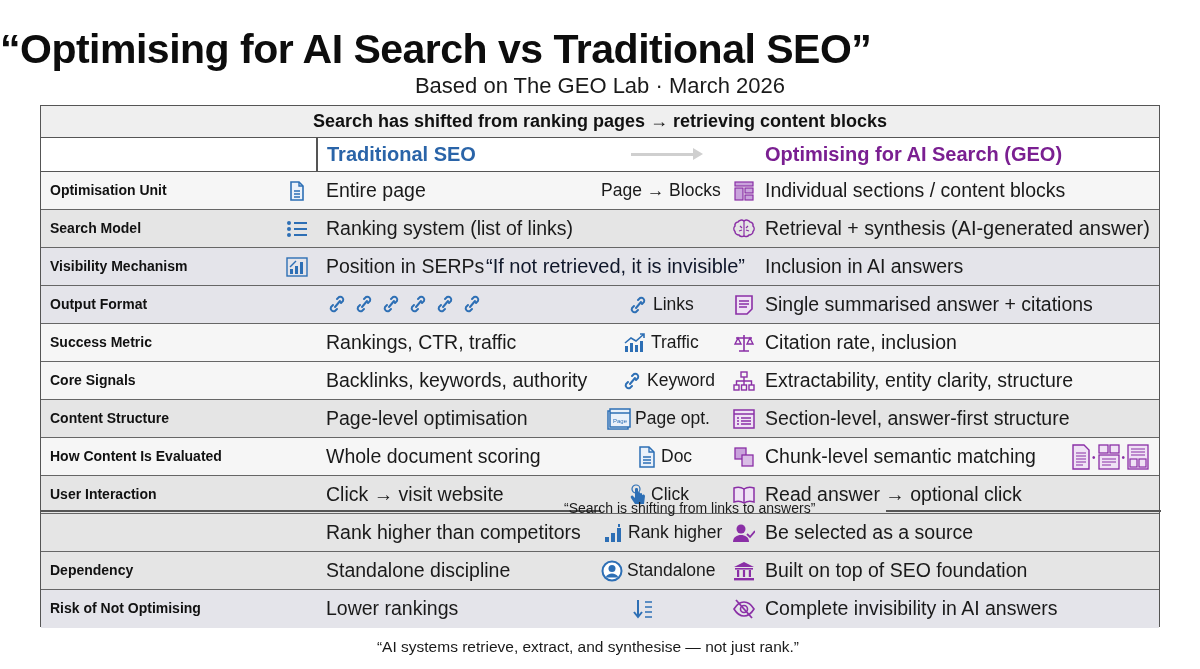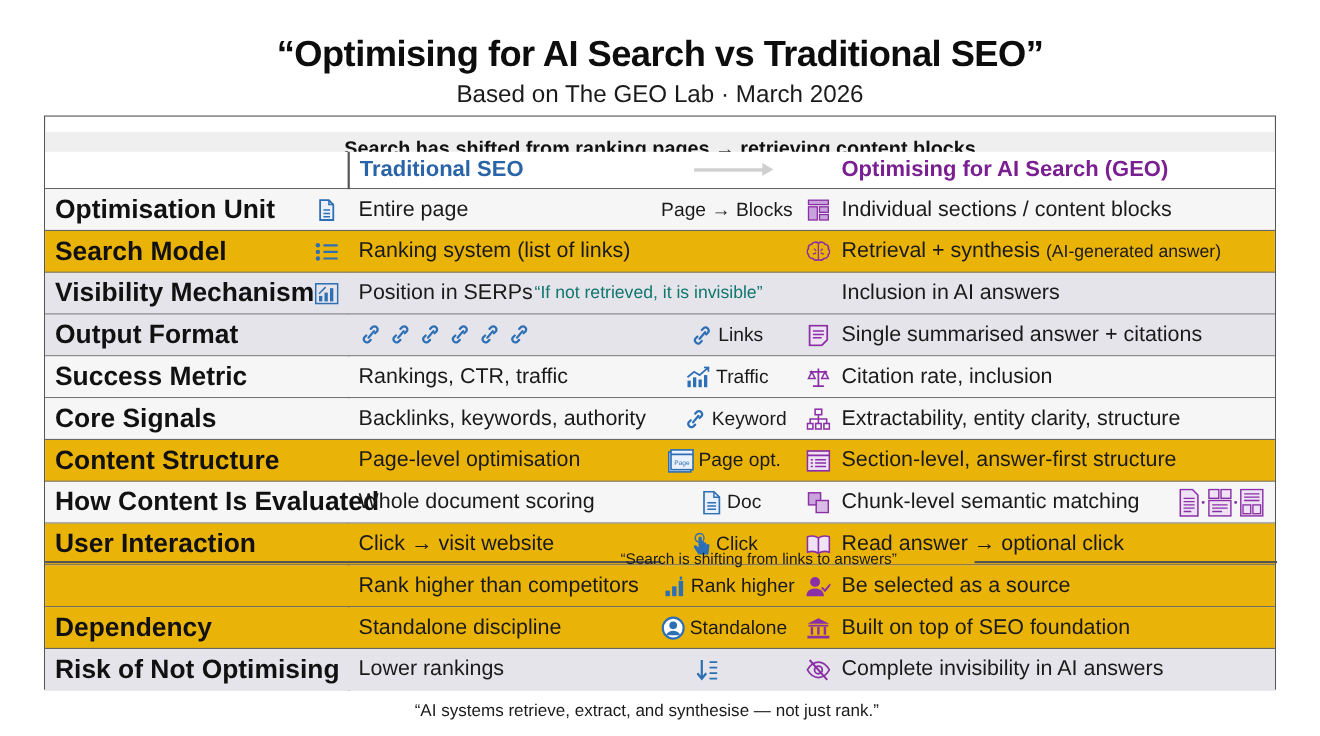--- a/index.html
+++ b/index.html
@@ -1,56 +1,56 @@
 <!DOCTYPE html>
 <html><head>
 <meta charset="utf-8">
 <style>
   * { box-sizing: border-box; margin: 0; padding: 0; }
   html, body { width: 1200px; height: 669px; background: #ffffff; overflow: hidden; }
   body { font-family: "Liberation Sans", "DejaVu Sans", sans-serif; color: #111; position: relative; }
 
-  .title { position: absolute; left: 0; top: 24px; width: 1200px; text-align: center;
-           font-size: 33px; font-weight: 700; letter-spacing: -0.5px; color: #0d0d0d; line-height: 50px; }
+  .title { position: absolute; left: 0; top: 24px; width: 1200px; text-align: left;
+           font-size: 41px; font-weight: 700; letter-spacing: -0.5px; color: #0d0d0d; line-height: 50px; }
   .subtitle { position: absolute; left: 0; top: 74px; width: 1200px; text-align: center;
               font-size: 22px; color: #1a1a1a; line-height: 24px; }
 
   .table { position: absolute; left: 40px; top: 105px; width: 1120px; height: 522px;
            border: 1.5px solid #555; background: #fff; }
   .banner { position: absolute; left: 0; top: 0; width: 100%; height: 32px;
             background: #efefef; border-bottom: 1.5px solid #555;
-            text-align: center; font-size: 18px; font-weight: 700; line-height: 31px; color: #111; margin-top: 14px; }
+            text-align: center; font-size: 18px; font-weight: 700; line-height: 31px; color: #111; }
   .header { position: absolute; left: 0; top: 32px; width: 100%; height: 34px;
             border-bottom: 1.5px solid #555; background: #fff; }
   .hdr-trad { position: absolute; left: 286px; top: 0; line-height: 33px; font-size: 20px; font-weight: 700; color: #2a64a8; }
   .hdr-geo { position: absolute; left: 724px; top: 0; line-height: 33px; font-size: 20px; font-weight: 700; color: #7a1f91; }
   .hdr-arrow { position: absolute; left: 590px; top: 15px; width: 64px; height: 3px; background: #cfcfcf; }
   .hdr-arrow::after { content: ""; position: absolute; right: -8px; top: -5px; border-left: 10px solid #cfcfcf;
                       border-top: 6.5px solid transparent; border-bottom: 6.5px solid transparent; }
 
   .col-divider { position: absolute; left: 275px; top: 32px; width: 1.5px; height: 490px; background: #555; }
 
   .rows { position: absolute; left: 0; top: 66px; width: 100%; }
   .row { position: relative; height: 38px; border-bottom: 1.5px solid #666; background: #f6f6f6; }
   .row:last-child { border-bottom: none; }
   .row.shade { background: #e4e4ea; }
-  .row.white { background: #eab308; }
-
-  .label { position: absolute; left: 9px; top: 0; line-height: 37px; font-size: 24px; font-weight: 700; color: #111; }
+  .row.white { background: #e5e5e5; }
+
+  .label { position: absolute; left: 9px; top: 0; line-height: 37px; font-size: 14px; font-weight: 700; color: #111; }
   .label-icon { position: absolute; left: 245px; top: 9px; width: 22px; height: 20px; }
   .trad { position: absolute; left: 285px; top: 0; line-height: 37px; font-size: 19.5px; color: #1a1a1a; white-space: nowrap; }
   .mini { position: absolute; top: 0; line-height: 37px; font-size: 17.5px; color: #1a1a1a; white-space: nowrap; display: flex; align-items: center; gap: 4px; height: 37px; }
   .mini svg { flex: none; }
   .geo-icon { position: absolute; left: 692px; top: 9px; width: 22px; height: 20px; }
   .geo { position: absolute; left: 724px; top: 0; line-height: 37px; font-size: 19.5px; color: #1a1a1a; white-space: nowrap; }
-  .geo small { font-size: 16px; }
+  .geo small { font-size: 20px; }
   .quote-mid { position: absolute; left: 523px; top: 394px; font-size: 14px; color: #1a1a1a; line-height: 16px; white-space: nowrap; background: transparent; }
   .quote-line-l { position: absolute; left: 0; top: 404px; width: 560px; height: 1.5px; background: #555; }
   .quote-line-r { position: absolute; left: 845px; top: 404px; width: 275px; height: 1.5px; background: #555; }
-  .vis-quote { position: absolute; left: 445px; top: 0; line-height: 37px; font-size: 16px; color: #0f766e; white-space: nowrap; }
+  .vis-quote { position: absolute; left: 445px; top: 0; line-height: 37px; font-size: 20px; color: #0f172a; white-space: nowrap; }
   .links-row { position: absolute; left: 285px; top: 8px; display: flex; gap: 5px; }
   .chunk-icons { position: absolute; left: 1030px; top: 6px; display: flex; align-items: center; gap: 1px; }
   .footer { position: absolute; left: 0; top: 638px; width: 1176px; text-align: center; font-size: 15.5px; color: #1a1a1a; }
 </style>
 </head>
 <body>
 
 <div class="title">“Optimising for AI Search vs Traditional SEO”</div>
 <div class="subtitle">Based on The GEO Lab · March 2026</div>
 

